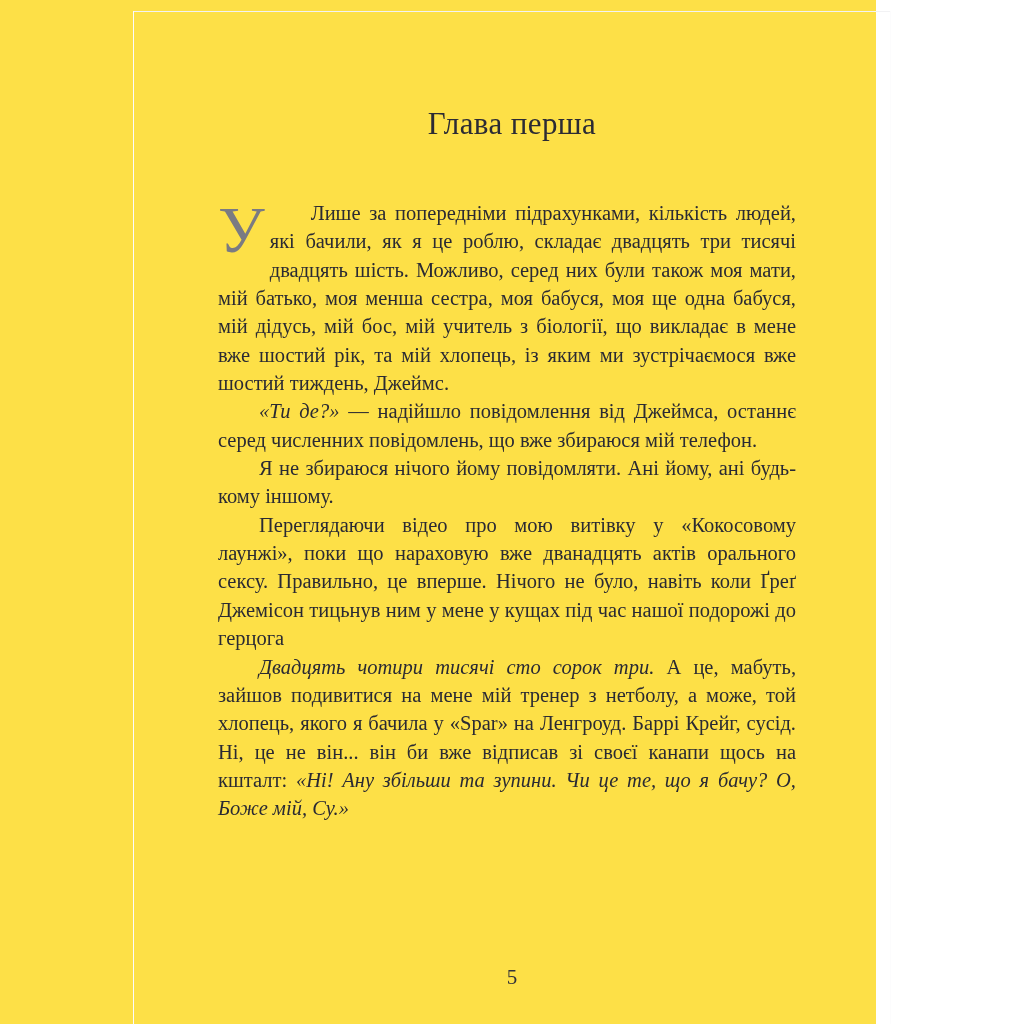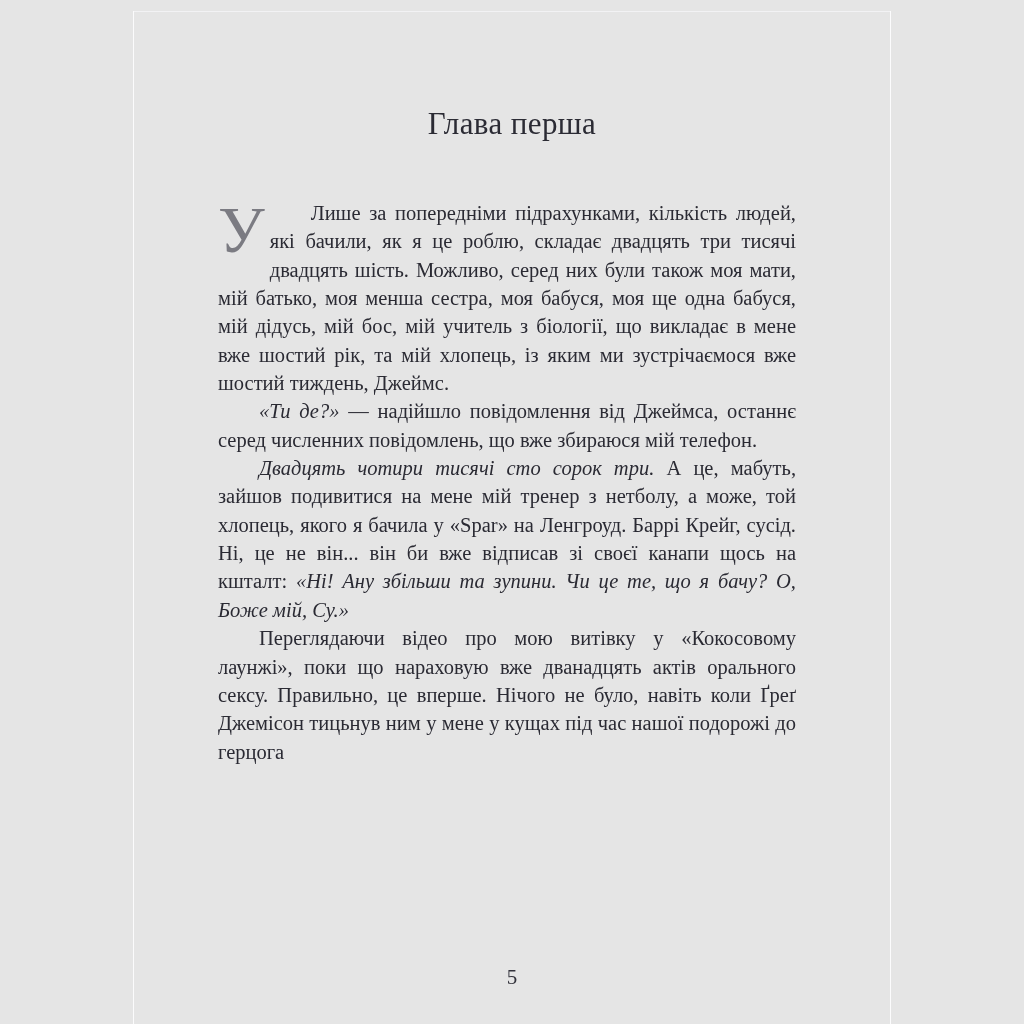--- a/index.html
+++ b/index.html
@@ -12,23 +12,23 @@
     background: #ffffff;
     font-family: "Liberation Serif", "DejaVu Serif", serif;
     overflow: hidden;
   }
 
   
   .page-sheet {
     position: absolute;
     left: 0;
     top: 0;
-    width: 1024px;
+    width: 876px;
     height: 1024px;
-    background: #e5e5e5;
+    background: #fde047;
     box-sizing: border-box;
   }
   .page-edge-top {
     position: absolute;
     left: 133px;
     top: 11px;
     width: 758px;
     height: 1px;
     background: #f2f2f4;
   }
@@ -130,20 +130,21 @@
   <div class="page-edge-right"></div>
 
   <h1 class="chapter-title">Глава перша</h1>
 
   <div class="text-clip">
     <div class="text-block" id="text-block">
 
     <p class="para first"><span class="dropcap">У</span></p>
         <p class="para"><span>Лише за попередніми підрахунками, кількість людей, які бачили, як я це роблю, складає двадцять три тисячі двадцять шість. Можливо, серед них були також моя мати, мій батько, моя менша сестра, моя бабуся, моя ще одна бабуся, мій дідусь, мій бос, мій учитель з біології, що викладає в мене вже шостий рік, та мій хлопець, із яким ми зустрічаємося вже шостий тиждень, Джеймс.</span></p>
         <p class="para"><em>«Ти де?»</em><span> — надійшло повідомлення від Джеймса, останнє серед численних повідомлень, що вже збираюся мій телефон.</span></p>
+        <p class="para"><span>Я не збираюся нічого йому повідомляти. Ані йому, ані будь-кому іншому.</span></p>
+        <p class="para"><span>Переглядаючи відео про мою витівку у «Кокосовому лаунжі», поки що нараховую вже дванадцять актів орального сексу. Правильно, це вперше. Нічого не було, навіть коли Ґреґ Джемісон тицьнув ним у мене у кущах під час нашої подорожі до герцога</span></p>
         <p class="para"><em>Двадцять чотири тисячі сто сорок три.</em><span> А це, мабуть, зайшов подивитися на мене мій тренер з нетболу, а може, той хлопець, якого я бачила у «Spar» на Ленгроуд. Баррі Крейг, сусід. Ні, це не він... він би вже відписав зі своєї канапи щось на кшталт: </span><em>«Ні! Ану збільши та зупини. Чи це те, що я бачу? О, Боже мій, Су.»</em></p>
-        <p class="para"><span>Переглядаючи відео про мою витівку у «Кокосовому лаунжі», поки що нараховую вже дванадцять актів орального сексу. Правильно, це вперше. Нічого не було, навіть коли Ґреґ Джемісон тицьнув ним у мене у кущах під час нашої подорожі до герцога</span></p>
       </div>
   </div>
 
   <div class="folio">5</div>
 
 </div>
 
 </body></html>

